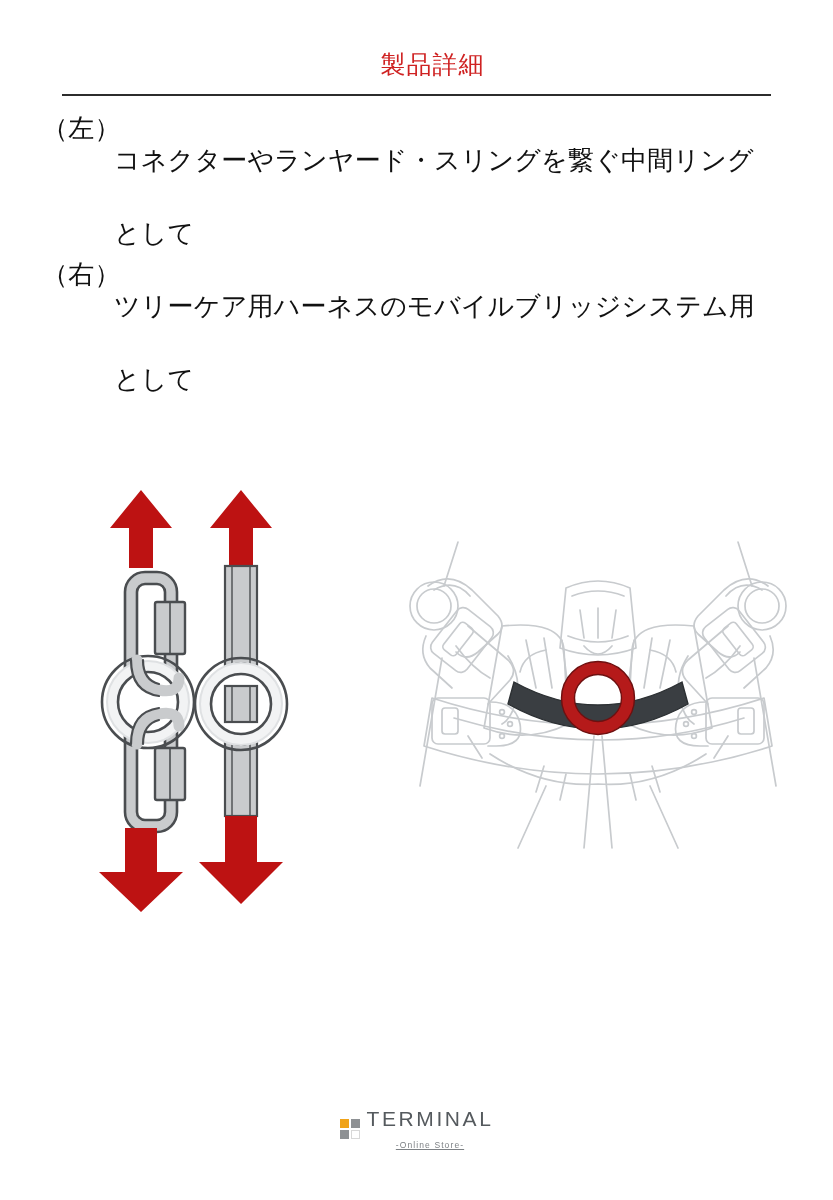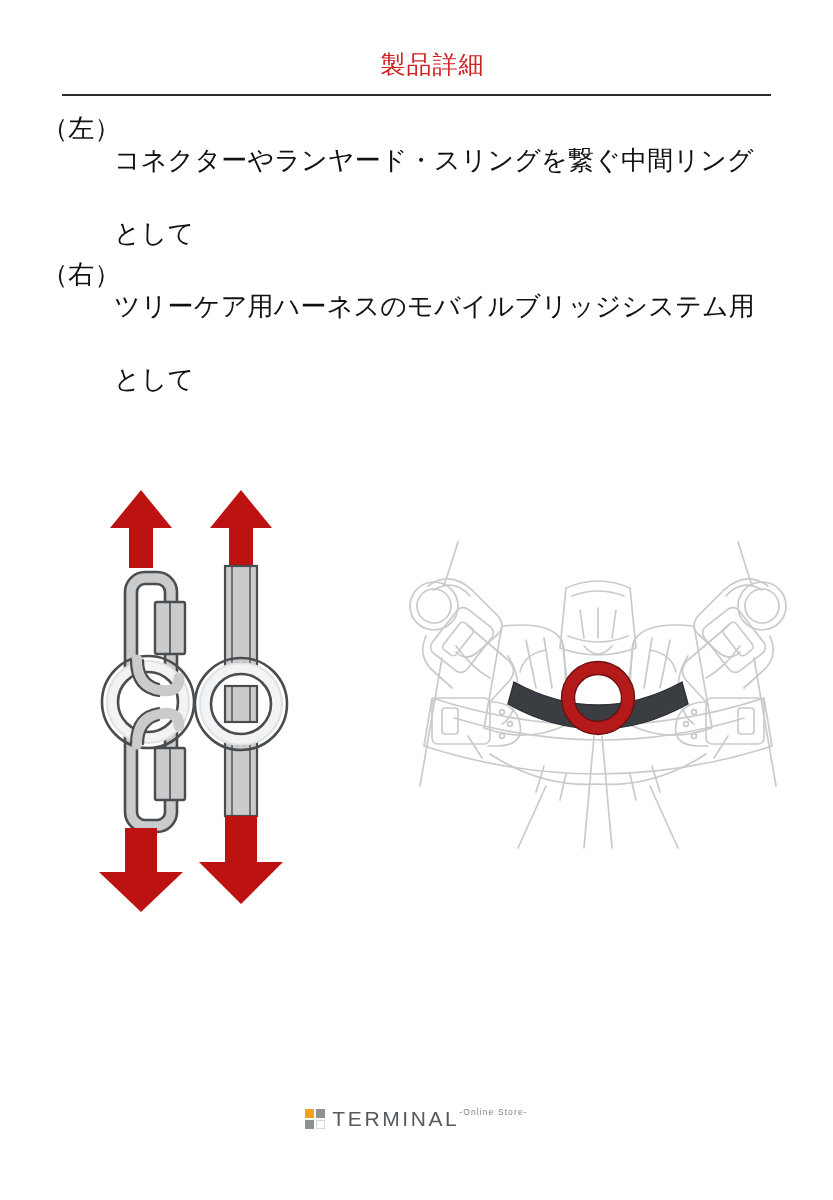--- a/index.html
+++ b/index.html
@@ -104,35 +104,36 @@
     grid-template-rows: 9px 9px;
     gap: 2px;
   }
   .logo-sq { width: 9px; height: 9px; }
   .logo-sq.a { background: #f0a319; }
   .logo-sq.b { background: #8e9194; }
   .logo-sq.c { background: #8e9194; }
   .logo-sq.d { background: #ffffff; border: 1px solid #d8d8d8; width: 7px; height: 7px; }
   .logo-word {
     display: flex;
-    flex-direction: row;
-    align-items: flex-start;
+    flex-direction: column;
+    align-items: center;
     line-height: 1;
   }
   .logo-name {
     font-size: 21px;
     letter-spacing: 2.6px;
     color: #555a5e;
     font-weight: 400;
   }
   .logo-sub {
     font-size: 8.5px;
     letter-spacing: 1.1px;
     color: #7d8185;
-    margin-top: 0;
+    margin-top: 12px;
+    text-decoration: underline;
   }
 </style>
 </head>
 <body>
 
 <div class="page-title">製品詳細</div>
 <div class="title-rule"></div>
 
 <div class="body-copy">
 

